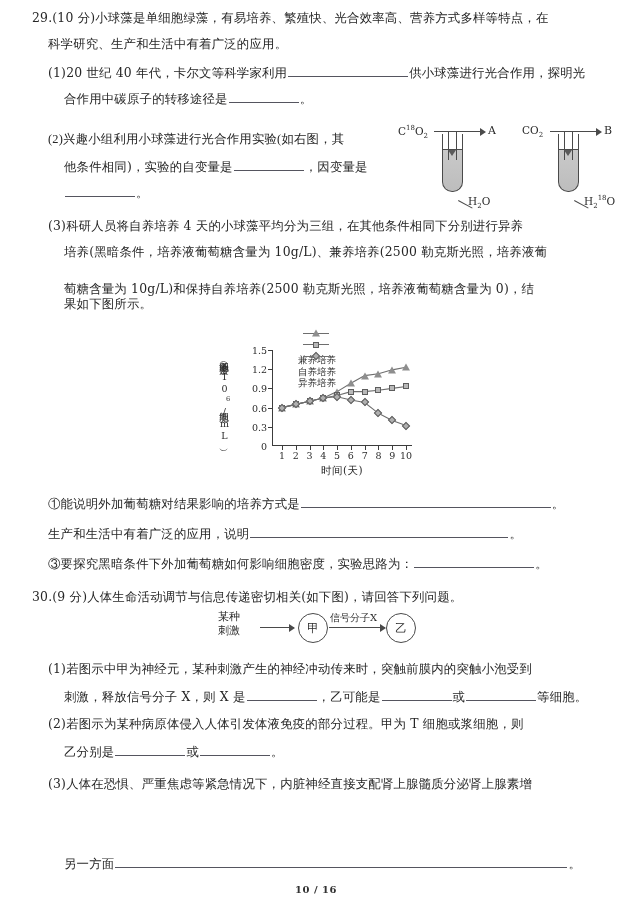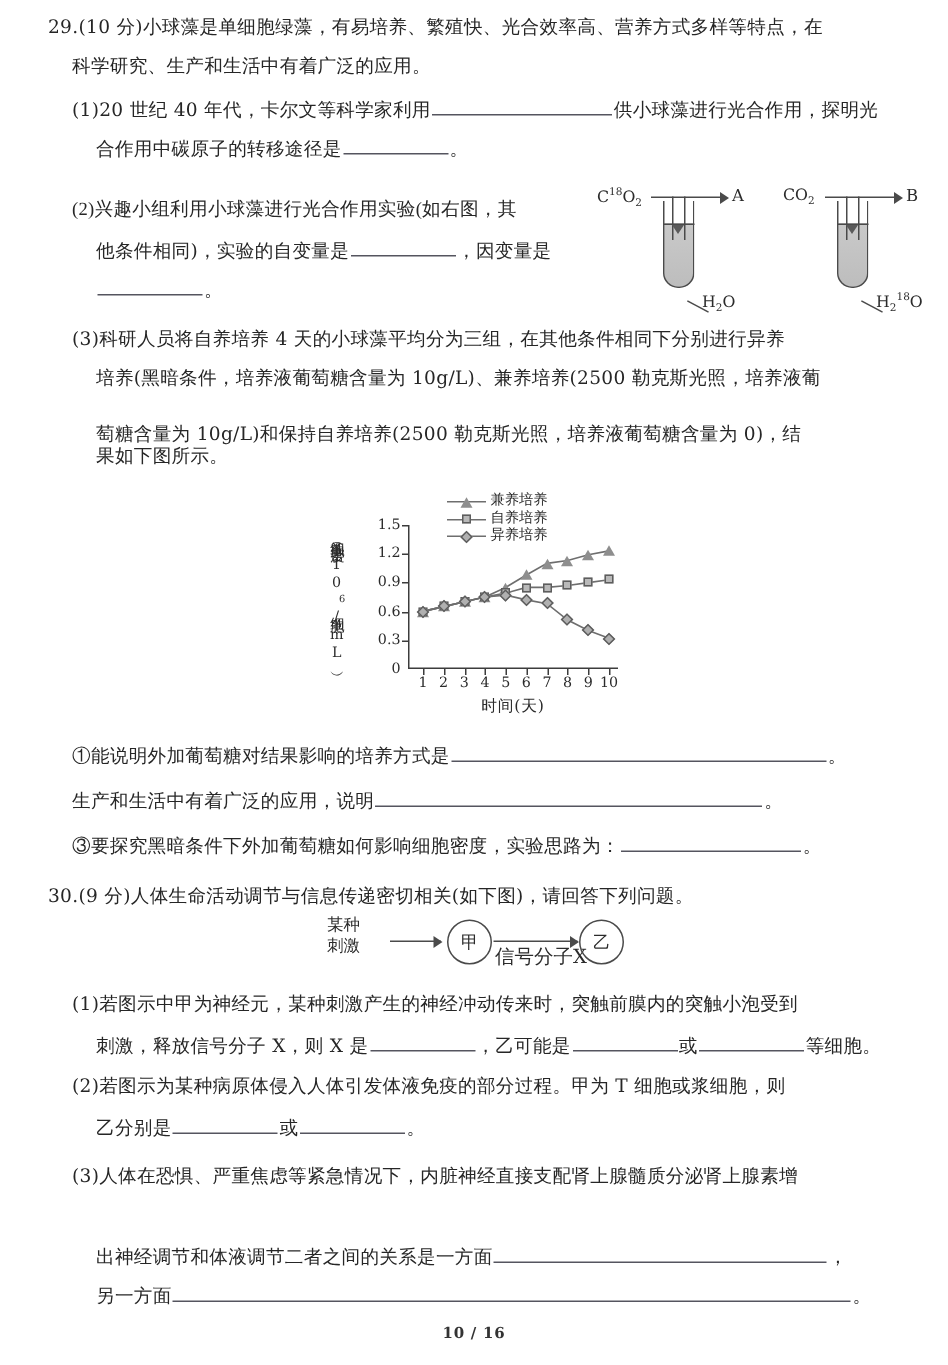--- a/index.html
+++ b/index.html
@@ -250,23 +250,24 @@
   }
   .legend {
     position: absolute;
     left: 86px;
     top: 0px;
     font-size: 9.5px;
     line-height: 11.5px;
   }
   .legend-row {
     display: flex;
-    align-items: flex-end;
+    align-items: center;
     height: 11.5px;
     white-space: nowrap;
+    flex-direction: column;
   }
   .legend-line {
     position: relative;
     width: 26px;
     height: 10px;
     margin-right: 3px;
     flex: 0 0 26px;
   }
   .legend-line:before {
     content: "";
@@ -361,22 +362,22 @@
     position: absolute;
     right: -1px; top: -4px;
     width: 0; height: 0;
     border-top: 4px solid transparent;
     border-bottom: 4px solid transparent;
     border-left: 6px solid #4a4a4a;
   }
   .flow-sigx {
     position: absolute;
     left: 112px;
-    top: 24px;
-    font-size: 13px;
+    top: 6px;
+    font-size: 10px;
     white-space: nowrap;
   }
 
   
   .footer {
     position: absolute;
     left: 0;
     top: 884px;
     width: 632px;
     text-align: center;
@@ -582,21 +583,18 @@
   <div class="line" style="left:64px; top:687px;">
     <span>刺激，释放信号分子 X，则 X 是</span><span class="blank b-md"></span><span>，乙可能是</span><span class="blank b-md"></span><span>或</span><span class="blank b-md"></span><span>等细胞。</span>
   </div>
 
   <div class="line" style="left:48px; top:716px;">(2)若图示为某种病原体侵入人体引发体液免疫的部分过程。甲为 T 细胞或浆细胞，则</div>
   <div class="line" style="left:64px; top:742px;">
     <span>乙分别是</span><span class="blank b-md"></span><span>或</span><span class="blank b-md"></span><span>。</span>
   </div>
 
   <div class="line" style="left:48px; top:776px;">(3)人体在恐惧、严重焦虑等紧急情况下，内脏神经直接支配肾上腺髓质分泌肾上腺素增</div>
-  <div class="line" style="left:64px; top:828px;">
-    <span>出神经调节和体液调节二者之间的关系是一方面</span><span class="blank b-fill-d"></span><span>，</span>
-  </div>
   <div class="line" style="left:64px; top:854px;">
     <span>另一方面</span><span class="blank" style="width:452px;"></span><span>。</span>
   </div>
 
   <div class="footer">10 / 16</div>
 </div>
 
 </body></html>

